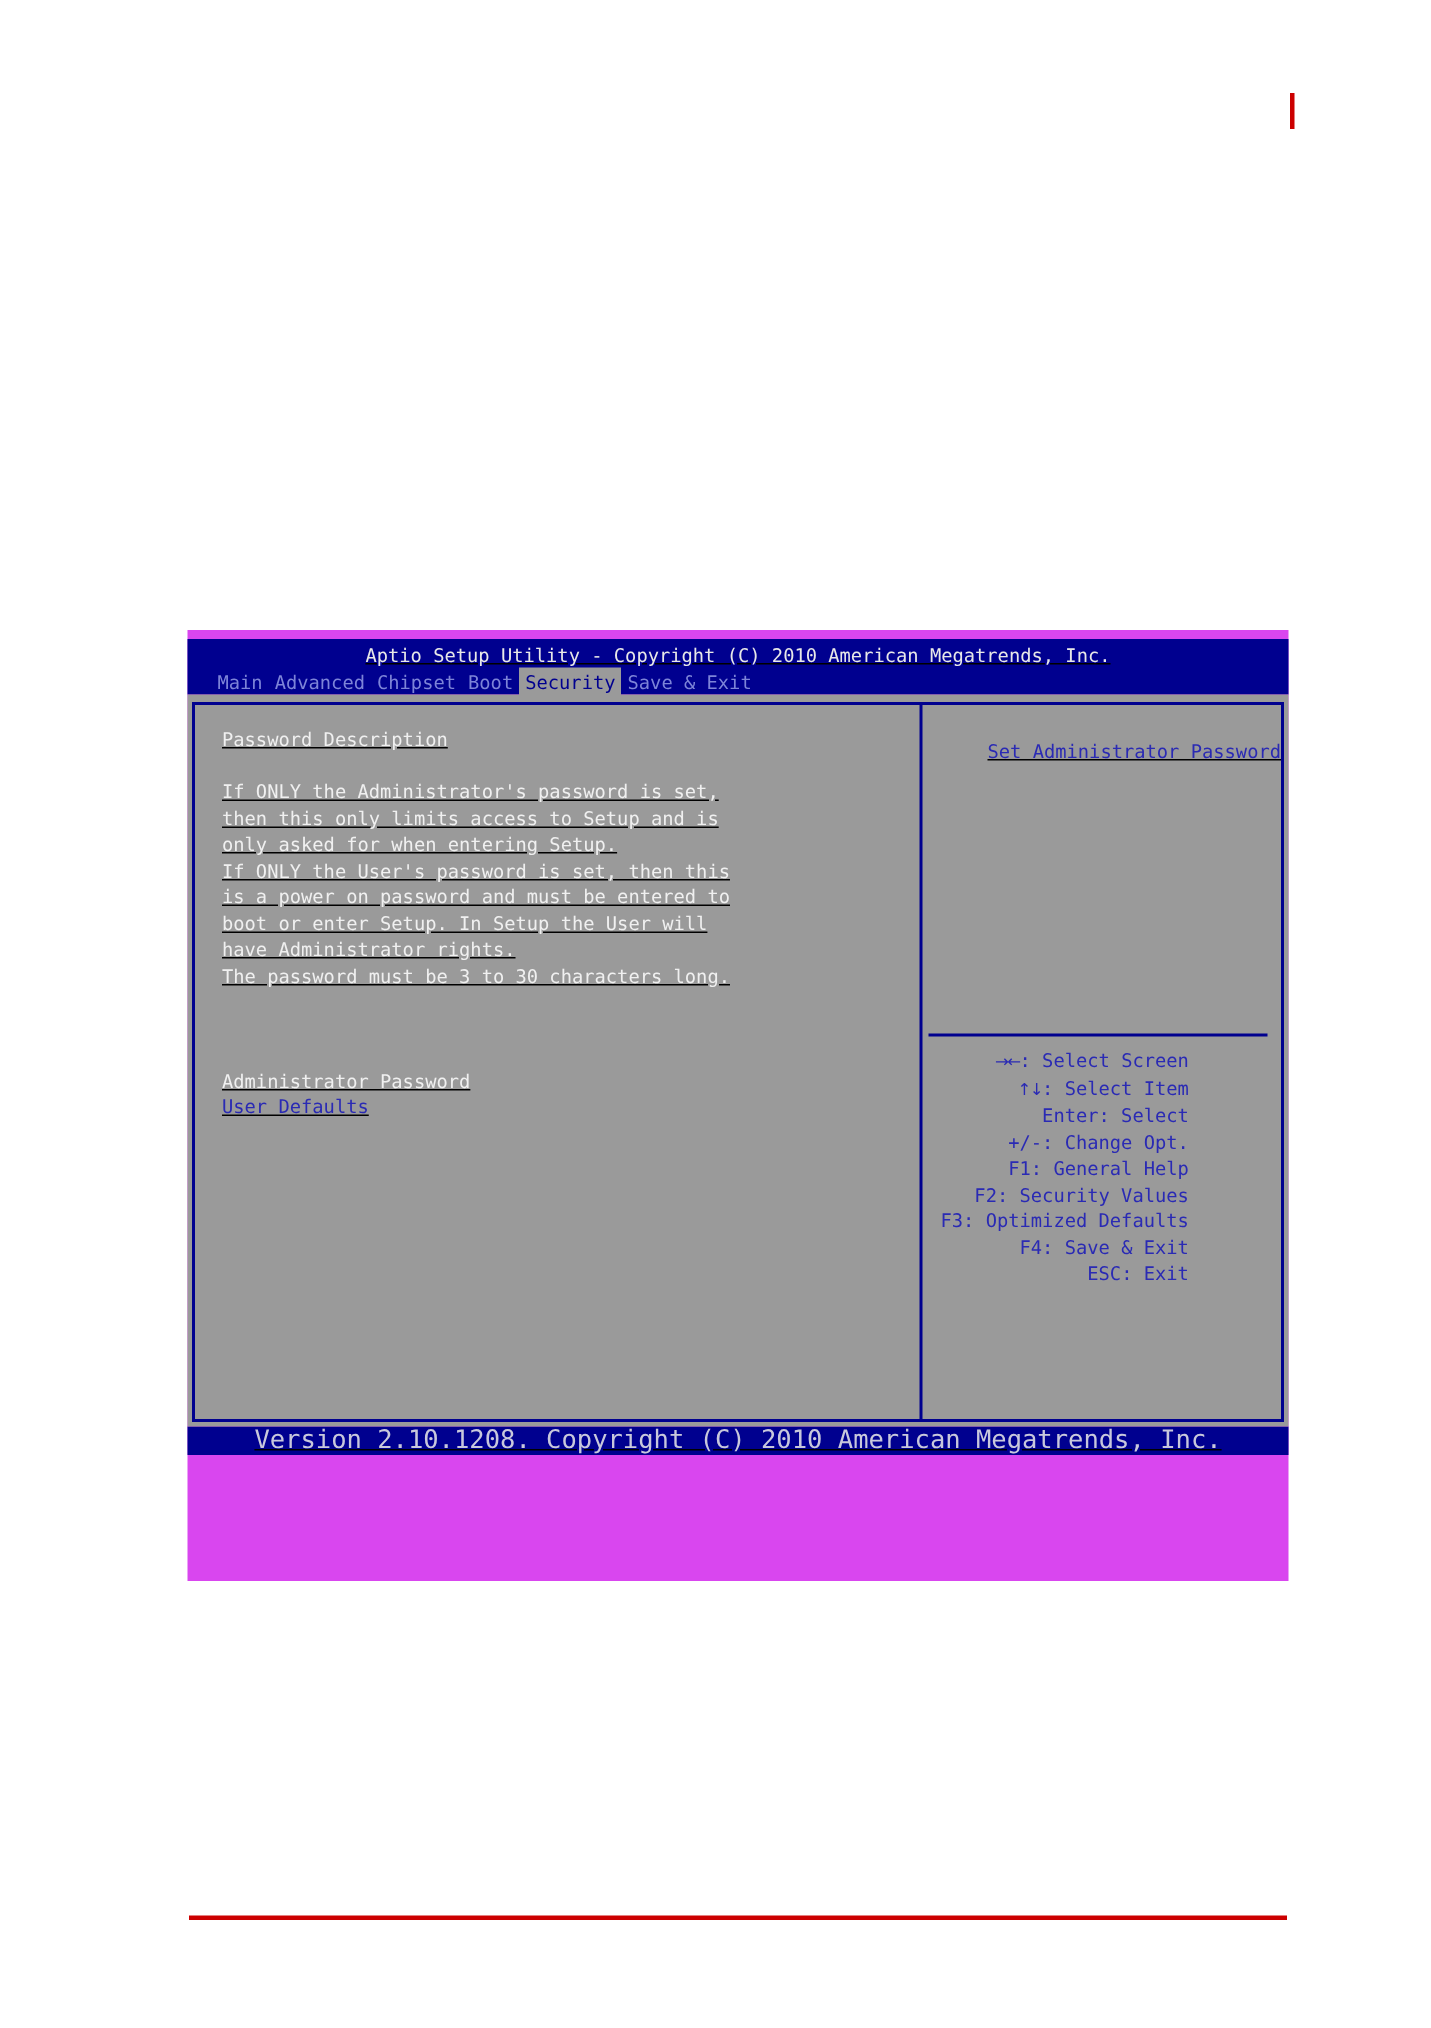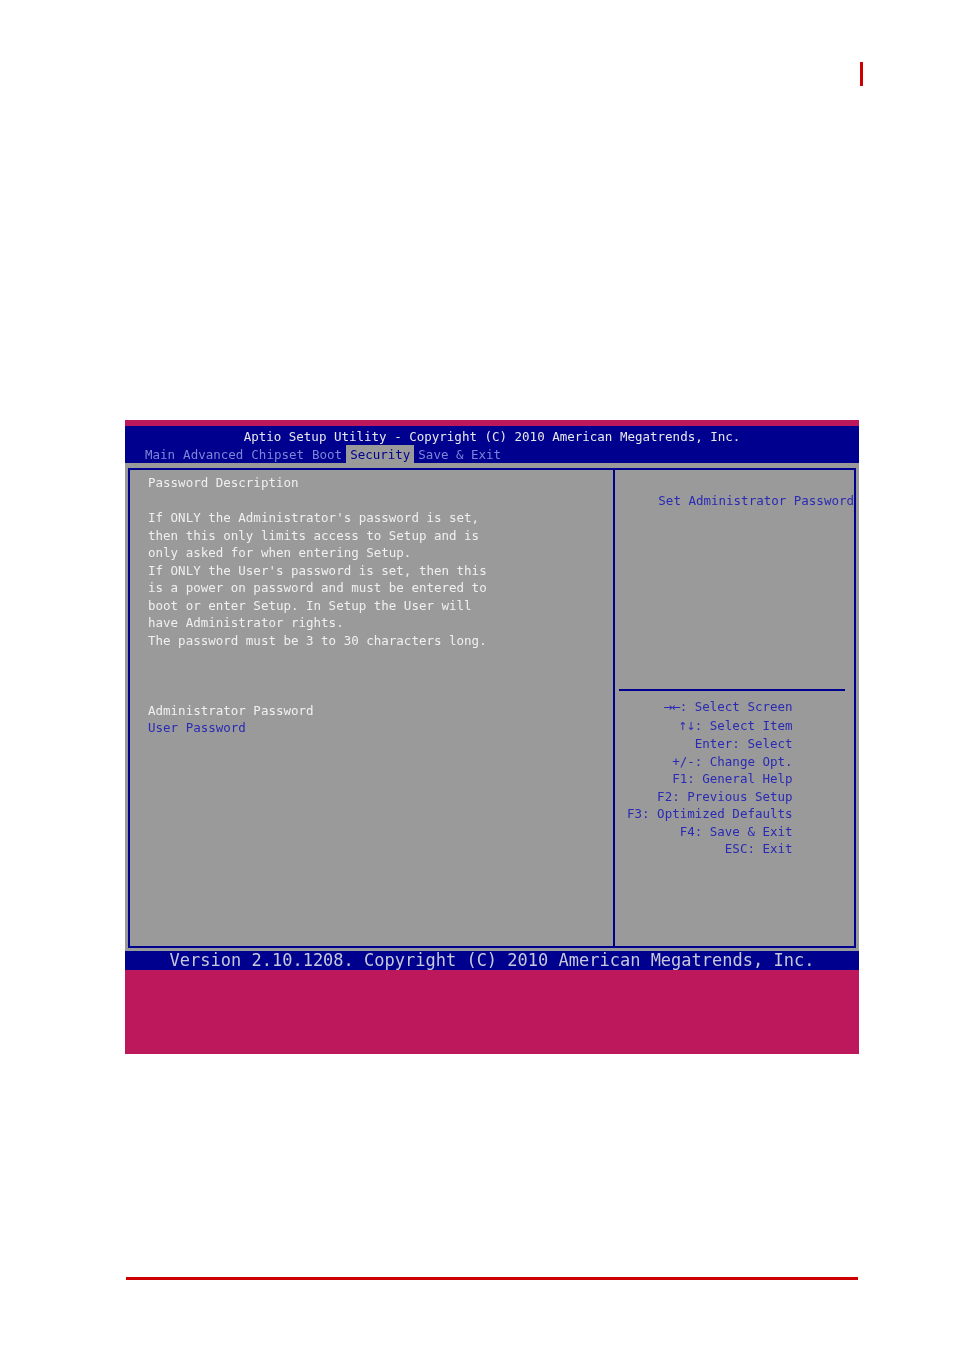--- a/index.html
+++ b/index.html
@@ -33,26 +33,27 @@
     background: #cc0000;
   }
 
   
   .bios {
     position: absolute;
     left: 125px;
     top: 420px;
     width: 734px;
     height: 634px;
-    background: #be185d;
+    background: #d946ef;
     font-family: "DejaVu Sans Mono", "Liberation Mono", monospace;
     font-size: 12.5px;
     line-height: 17.5px;
     box-sizing: border-box;
     padding: 6px 0 0 0;
+    text-decoration: underline;
   }
 
   .bios-header {
     background: #00008f;
     height: 37px;
     position: relative;
   }
   .bios-title {
     color: #e8e8e8;
     text-align: center;
@@ -92,21 +93,21 @@
   .bios-frame {
     border: 2px solid #00008f;
     height: 100%;
     box-sizing: border-box;
     display: flex;
     position: relative;
   }
   .pane-left {
     width: 483px;
     box-sizing: border-box;
-    padding: 4px 0 0 18px;
+    padding: 14px 0 0 18px;
     position: relative;
   }
   .pane-divider {
     width: 2px;
     background: #00008f;
     flex: 0 0 auto;
   }
   .pane-right {
     flex: 1;
     box-sizing: border-box;
@@ -186,37 +187,37 @@
         <div class="txt-white">only asked for when entering Setup.</div>
         <div class="txt-white">If ONLY the User's password is set, then this</div>
         <div class="txt-white">is a power on password and must be entered to</div>
         <div class="txt-white">boot or enter Setup. In Setup the User will</div>
         <div class="txt-white">have Administrator rights.</div>
         <div class="txt-white">The password must be 3 to 30 characters long.</div>
         <div class="blank-line"></div>
         <div class="blank-line"></div>
         <div class="blank-line"></div>
         <div class="txt-white">Administrator Password</div>
-        <div class="txt-blue">User Password</div>
+        <div class="txt-blue">User Defaults</div>
       </div>
 
       <div class="pane-divider"></div>
 
       <div class="pane-right">
         <div class="txt-blue">Set Administrator Password</div>
 
         <div class="help-rule"></div>
 
         <div class="help-keys">
           <div class="key-line"><span class="key-glyph">→←</span><span>: Select Screen</span></div>
           <div class="key-line"><span class="key-glyph">↑↓</span><span>: Select Item</span></div>
           <div class="key-line">Enter: Select</div>
           <div class="key-line">+/-: Change Opt.</div>
           <div class="key-line">F1: General Help</div>
-          <div class="key-line">F2: Previous Setup</div>
+          <div class="key-line">F2: Security Values</div>
           <div class="key-line">F3: Optimized Defaults</div>
           <div class="key-line">F4: Save &amp; Exit</div>
           <div class="key-line">ESC: Exit</div>
         </div>
       </div>
 
     </div>
   </div>
 
   <div class="bios-footer">

